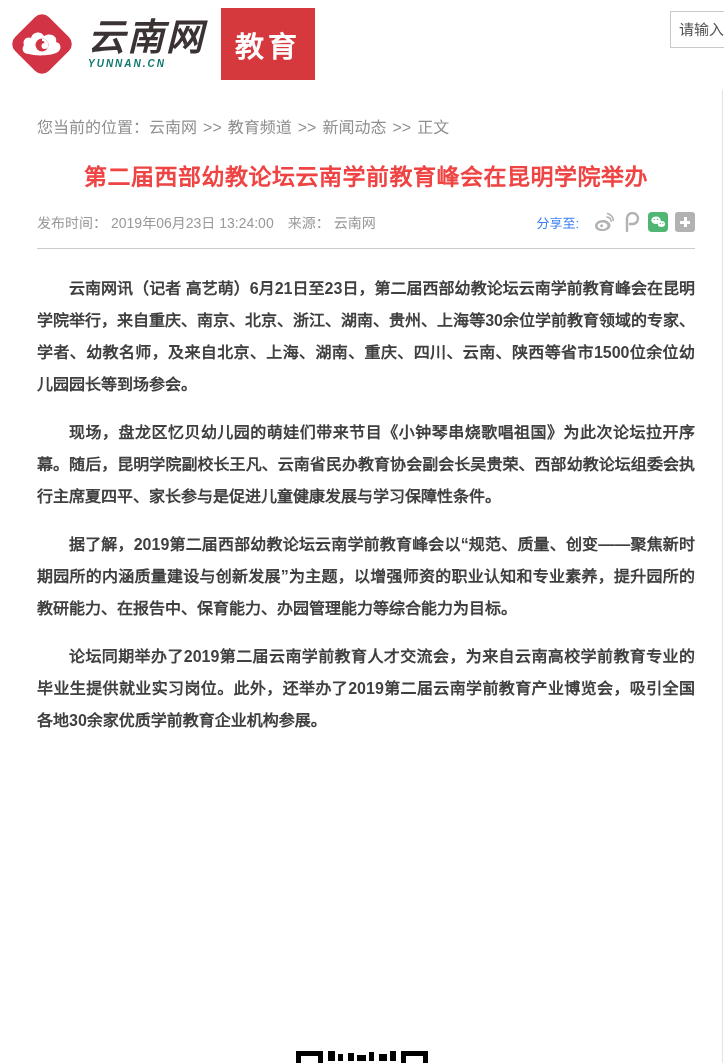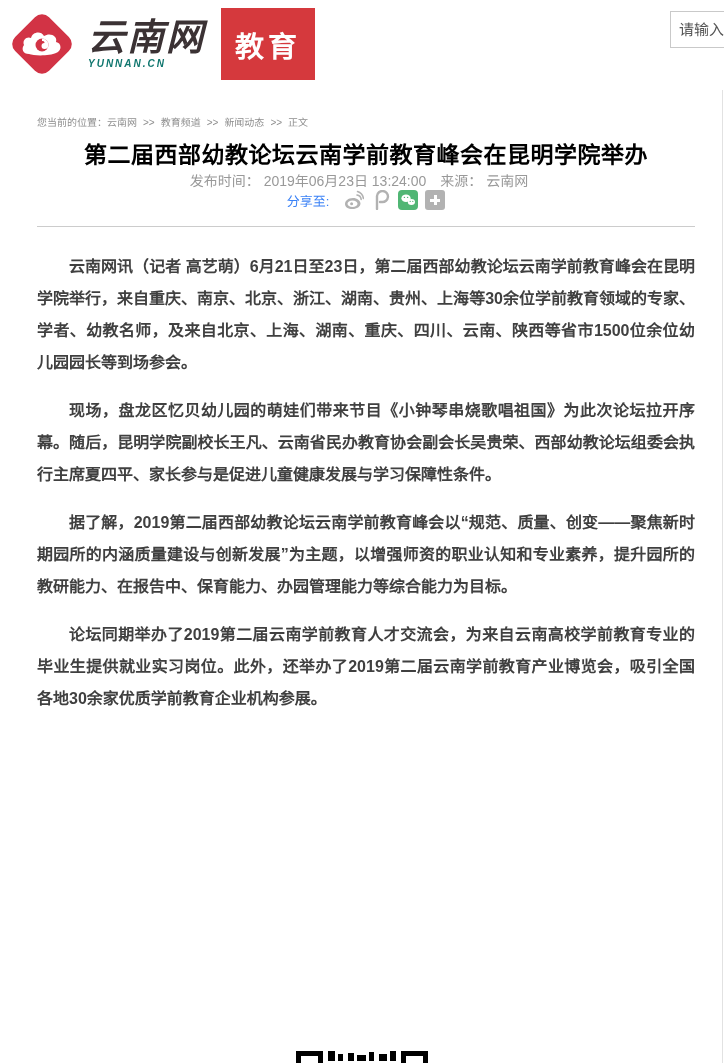--- a/index.html
+++ b/index.html
@@ -86,42 +86,42 @@
   
   .content {
     border-right: 1px solid #e2e2e2;
     width: 723px;
     min-height: 973px;
     padding: 0 27px 0 37px;
   }
 
   .breadcrumb {
     padding-top: 24px;
-    font-size: 10px;
+    font-size: 16px;
     color: #8f8f8f;
   }
   .breadcrumb a { color: #8f8f8f; text-decoration: none; cursor: pointer; }
   .breadcrumb .sep { margin: 0 6px; color: #8f8f8f; }
 
   .article-title {
-    margin-top: 7px;
+    margin-top: 20px;
     text-align: center;
     font-size: 23px;
     font-weight: bold;
-    color: #000000;
+    color: #ef4444;
     letter-spacing: 0.5px;
   }
 
   .meta-row {
+    margin-top: 20px;
     display: flex;
     justify-content: space-between;
     align-items: center;
     font-size: 14px;
     color: #999999;
-    flex-direction: column;
   }
   .meta-left span { margin-right: 4px; }
   .meta-left .meta-val { margin-right: 14px; color: #999999; }
   .share-group { display: flex; align-items: center; }
   .share-label { font-size: 13px; color: #3b82f6; margin-right: 8px; }
   .share-icon {
     width: 20px; height: 20px;
     margin-left: 7px;
     display: inline-flex;
     align-items: center;

